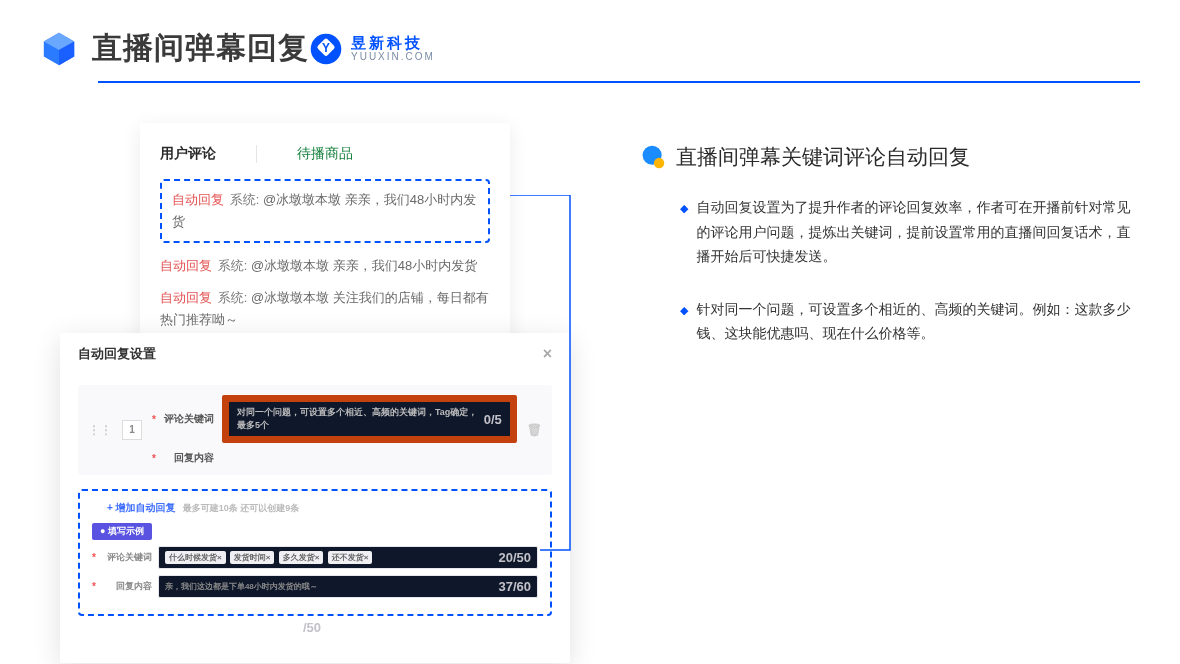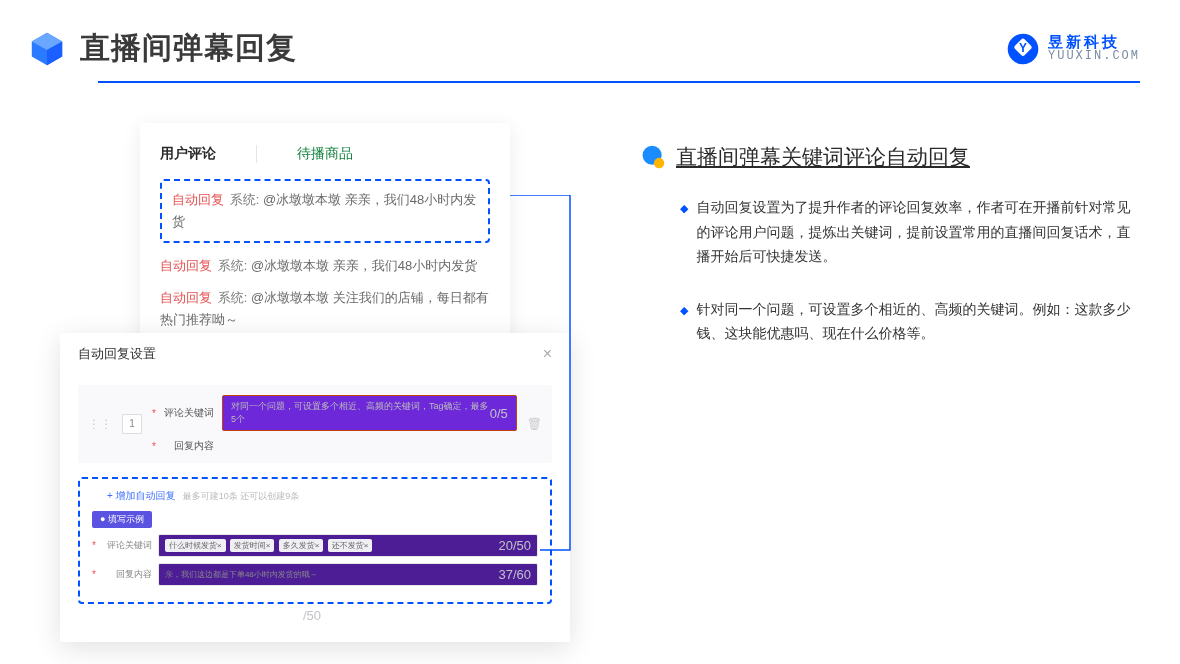--- a/index.html
+++ b/index.html
@@ -9,22 +9,21 @@
     width: 1180px;
     height: 664px;
     position: relative;
     overflow: hidden;
   }
 
   
   .header {
     display: flex;
     align-items: center;
-    justify-content: space-between;
-    padding: 28px 40px 0 28px;
+    padding: 28px 40px 0 40px;
   }
   .header-left {
     display: flex;
     align-items: center;
     gap: 14px;
   }
   .cube-icon {
     width: 38px;
     height: 38px;
     position: relative;
@@ -49,24 +48,23 @@
     flex-direction: column;
     line-height: 1.1;
   }
   .logo-cn {
     font-size: 15px;
     font-weight: 700;
     color: #0051ff;
     letter-spacing: 3px;
   }
   .logo-en {
-    font-size: 12px;
+    font-size: 10px;
     color: #7a8ba6;
     letter-spacing: 2px;
-    font-family: Liberation Mono, monospace;
   }
   .header-divider {
     margin: 12px 40px 0 98px;
     height: 2px;
     background: #0051ff;
   }
 
   
   .content {
     display: flex;
@@ -134,23 +132,24 @@
 
   
   .settings-modal {
     position: absolute;
     top: 210px;
     left: 0;
     width: 510px;
     background: #fff;
     border-radius: 2px;
     box-shadow: 0 6px 28px rgba(0,0,0,0.12);
-    padding: 12px 18px 19px 18px;
+    padding: 12px 18px 28px 18px;
     font-size: 11px;
     color: #666;
+    font-weight: bold;
   }
   .modal-header {
     display: flex;
     justify-content: space-between;
     align-items: center;
     font-size: 13px;
     color: #333;
     padding-bottom: 8px;
   }
   .close-x {
@@ -193,22 +192,22 @@
   .form-row:last-child { margin-bottom: 0; }
   .req-star { color: #f05050; font-size: 10px; }
   .field-label {
     font-size: 10px;
     color: #555;
     width: 50px;
     text-align: right;
   }
   .field-input {
     flex: 1;
-    border: 1px solid #c2410c;
-    background: #6d28d9;
+    border: 7px solid #c2410c;
+    background: #0f172a;
     border-radius: 2px;
     padding: 4px 8px;
     font-size: 9px;
     color: #bbb;
     display: flex;
     justify-content: space-between;
     align-items: center;
   }
   .counter { color: #c2c2c8; font-size: 13px; }
   .trash-icon { color: #ccc; font-size: 12px; }
@@ -249,21 +248,21 @@
   }
   .ex-label {
     width: 50px;
     text-align: right;
     font-size: 9px;
     color: #888;
   }
   .ex-input {
     flex: 1;
     border: 1px solid #e8e8ec;
-    background: #4c1d95;
+    background: #0f172a;
     border-radius: 2px;
     padding: 3px 6px;
     font-size: 8px;
     color: #888;
     display: flex;
     justify-content: space-between;
     align-items: center;
   }
   .tag-chip {
     display: inline-block;
@@ -293,21 +292,20 @@
     margin-bottom: 24px;
   }
   .bubble-icon {
     width: 26px;
     height: 26px;
   }
   .section-title {
     font-size: 21px;
     font-weight: 400;
     color: #2a2a2a;
-    text-decoration: underline;
   }
   .bullet-block {
     padding-left: 40px;
     margin-bottom: 28px;
   }
   .bullet-row {
     display: flex;
     gap: 8px;
     font-size: 14px;
     line-height: 1.75;

